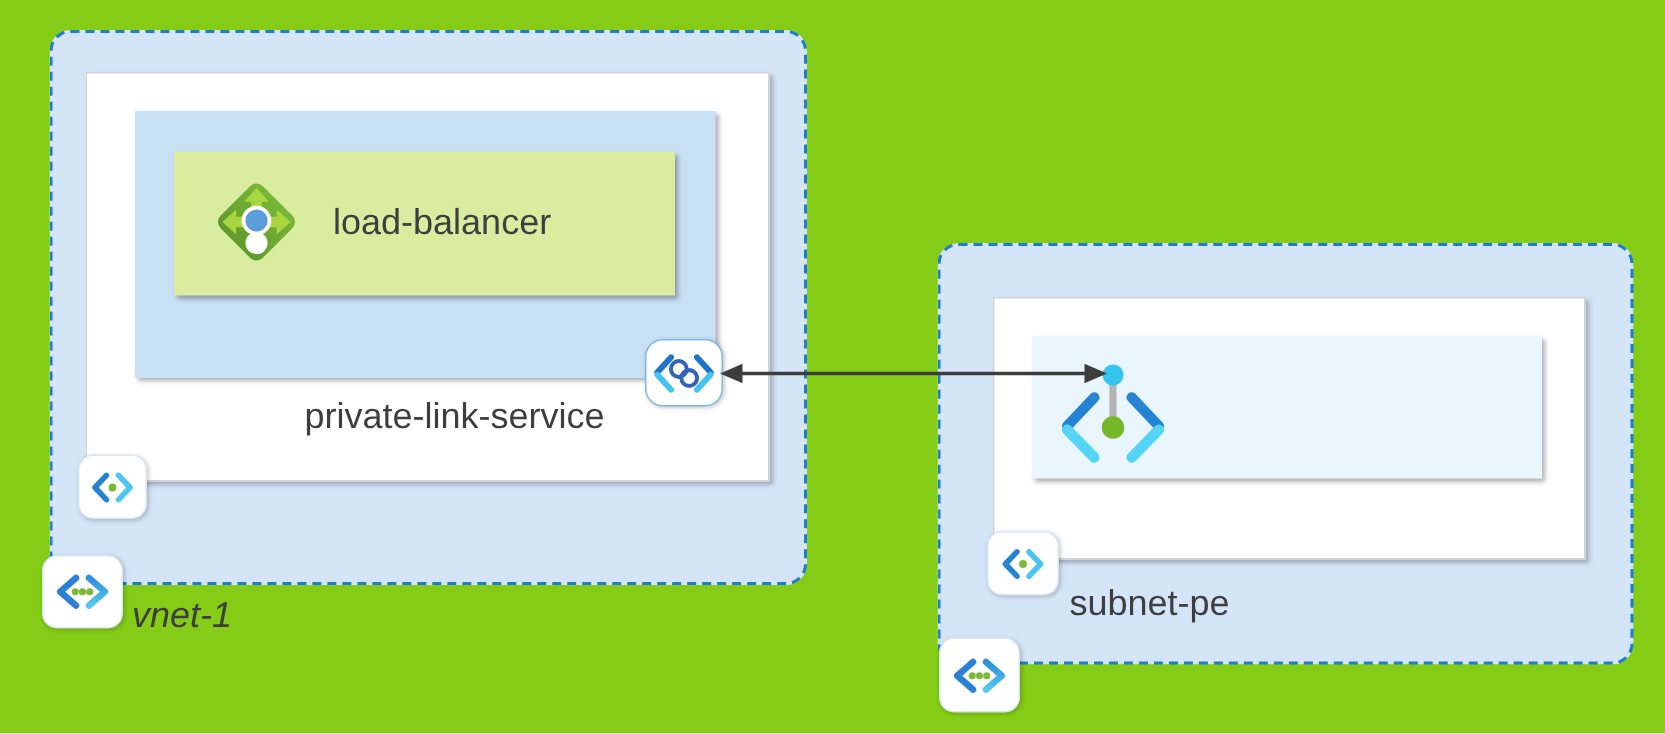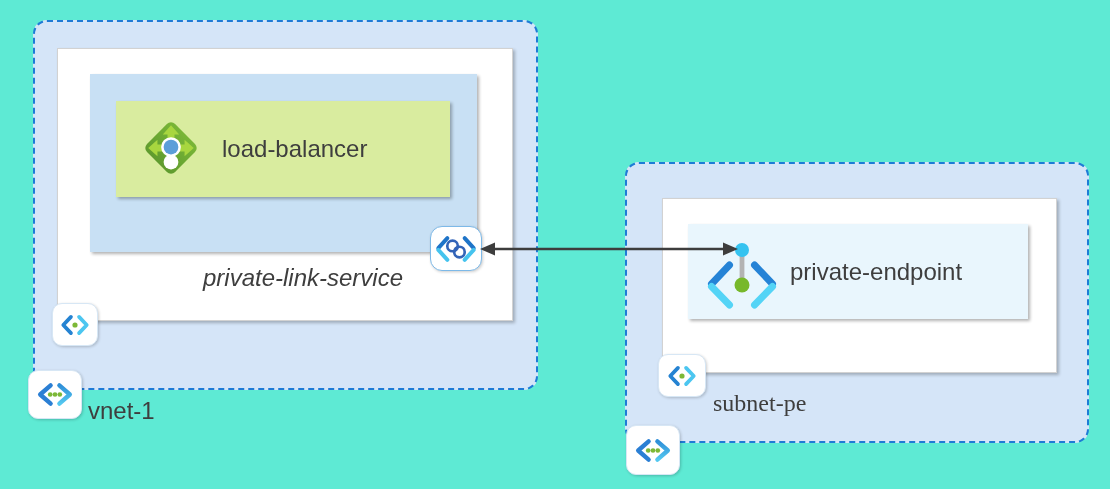--- a/index.html
+++ b/index.html
@@ -1,26 +1,26 @@
 <!DOCTYPE html>
 <html><head>
 <meta charset="utf-8">
 <style>
   html,body{margin:0;padding:0;background:#ffffff;font-family:"Liberation Sans",sans-serif;}
-  .canvas{position:relative;width:1110px;height:489px;background:#5eead4;overflow:hidden;}
+  .canvas{position:relative;width:1110px;height:489px;background:#84cc16;overflow:hidden;}
 
   .vnet{position:absolute;background:#d5e5f8;border:2.5px dashed #1e7bd6;border-radius:14px;box-sizing:border-box;}
   .subnet{position:absolute;background:#ffffff;border:1px solid #d2d2d2;box-shadow:2px 2px 3px rgba(0,0,0,0.25);box-sizing:border-box;}
   .innerbox{position:absolute;box-shadow:2px 2px 3px rgba(0,0,0,0.3);box-sizing:border-box;}
   .pls{background:#c8e0f4;}
   .lb{background:#d9ec9f;}
   .pe{background:#e9f6fd;}
 
   .lbl{position:absolute;font-size:24px;color:#3e3e3e;white-space:nowrap;line-height:28px;}
-  .lbl.center{transform:translateX(-50%);font-style:italic;}
+  .lbl.center{transform:translateX(-50%);}
 
   .badge{position:absolute;background:#ffffff;border:1px solid #d7e7f5;border-radius:10px;
          box-shadow:1px 1px 3px rgba(0,0,0,0.2);display:flex;align-items:center;justify-content:center;}
   .badge.strong{border:1.5px solid #7db9e8;border-radius:12px;}
 
   .abs{position:absolute;}
   svg{display:block;}
 </style>
 </head>
 <body>
@@ -92,51 +92,50 @@
       </defs>
       <polyline points="21,13 9,23.5 21,34" stroke="#2b7fd4" stroke-width="5" fill="none" stroke-linecap="round" stroke-linejoin="round"></polyline>
       <polyline points="31,13 43,23.5 31,34" stroke="url(#vg)" stroke-width="5" fill="none" stroke-linecap="round" stroke-linejoin="round"></polyline>
       <g fill="#7cb837">
         <circle cx="20.5" cy="23.5" r="2.7"></circle>
         <circle cx="26" cy="23.5" r="2.7"></circle>
         <circle cx="31.5" cy="23.5" r="2.7"></circle>
       </g>
     </svg>
   </div>
-  <div class="lbl" style="left:88px;top:397px;">vnet-1</div>
+  <div class="lbl" style="left:88px;top:397px;font-style:italic;">vnet-1</div>
 
   <div class="vnet" style="left:625px;top:162px;width:464px;height:281px;"></div>
 
   <div class="subnet" style="left:662px;top:198px;width:395px;height:175px;"></div>
 
   <div class="innerbox pe" style="left:688px;top:224px;width:340px;height:95px;"></div>
 
   <div class="abs" style="left:706px;top:238px;">
     <svg viewBox="0 0 72 72" width="72" height="72">
       <rect x="33.6" y="12" width="4.8" height="35" fill="#b3b3b3"></rect>
       <circle cx="36" cy="12" r="7" fill="#35c3f0"></circle>
       <circle cx="36" cy="47" r="7.5" fill="#77b82b"></circle>
       <g stroke-width="7" fill="none" stroke-linecap="round">
         <path d="M23.5 27 L5.5 46" stroke="#2583d6"></path>
         <path d="M5.5 48.5 L23.5 67" stroke="#54d4f6"></path>
         <path d="M48.5 27 L66.5 46" stroke="#2583d6"></path>
         <path d="M66.5 48.5 L48.5 67" stroke="#54d4f6"></path>
       </g>
     </svg>
   </div>
-  <div class="lbl" style="left:790px;top:258px;">private-endpoint</div>
 
   <div class="badge" style="left:658px;top:354px;width:46px;height:41px;">
     <svg viewBox="0 0 46 42" width="38" height="34">
       <polyline points="18,11 8.5,21 18,31" stroke="#2583d2" stroke-width="4.6" fill="none" stroke-linecap="round" stroke-linejoin="round"></polyline>
       <polyline points="28,11 37.5,21 28,31" stroke="#4cc6f0" stroke-width="4.6" fill="none" stroke-linecap="round" stroke-linejoin="round"></polyline>
       <circle cx="23" cy="21" r="3.2" fill="#7cb837"></circle>
     </svg>
   </div>
-  <div class="lbl" style="left:713px;top:389px;font-family:Liberation Serif, serif;">subnet-pe</div>
+  <div class="lbl" style="left:713px;top:389px;">subnet-pe</div>
 
   <div class="badge" style="left:626px;top:425px;width:52px;height:48px;">
     <svg viewBox="0 0 52 47" width="46" height="41">
       <polyline points="21,13 9,23.5 21,34" stroke="#2b7fd4" stroke-width="5" fill="none" stroke-linecap="round" stroke-linejoin="round"></polyline>
       <polyline points="31,13 43,23.5 31,34" stroke="url(#vg)" stroke-width="5" fill="none" stroke-linecap="round" stroke-linejoin="round"></polyline>
       <g fill="#7cb837">
         <circle cx="20.5" cy="23.5" r="2.7"></circle>
         <circle cx="26" cy="23.5" r="2.7"></circle>
         <circle cx="31.5" cy="23.5" r="2.7"></circle>
       </g>

